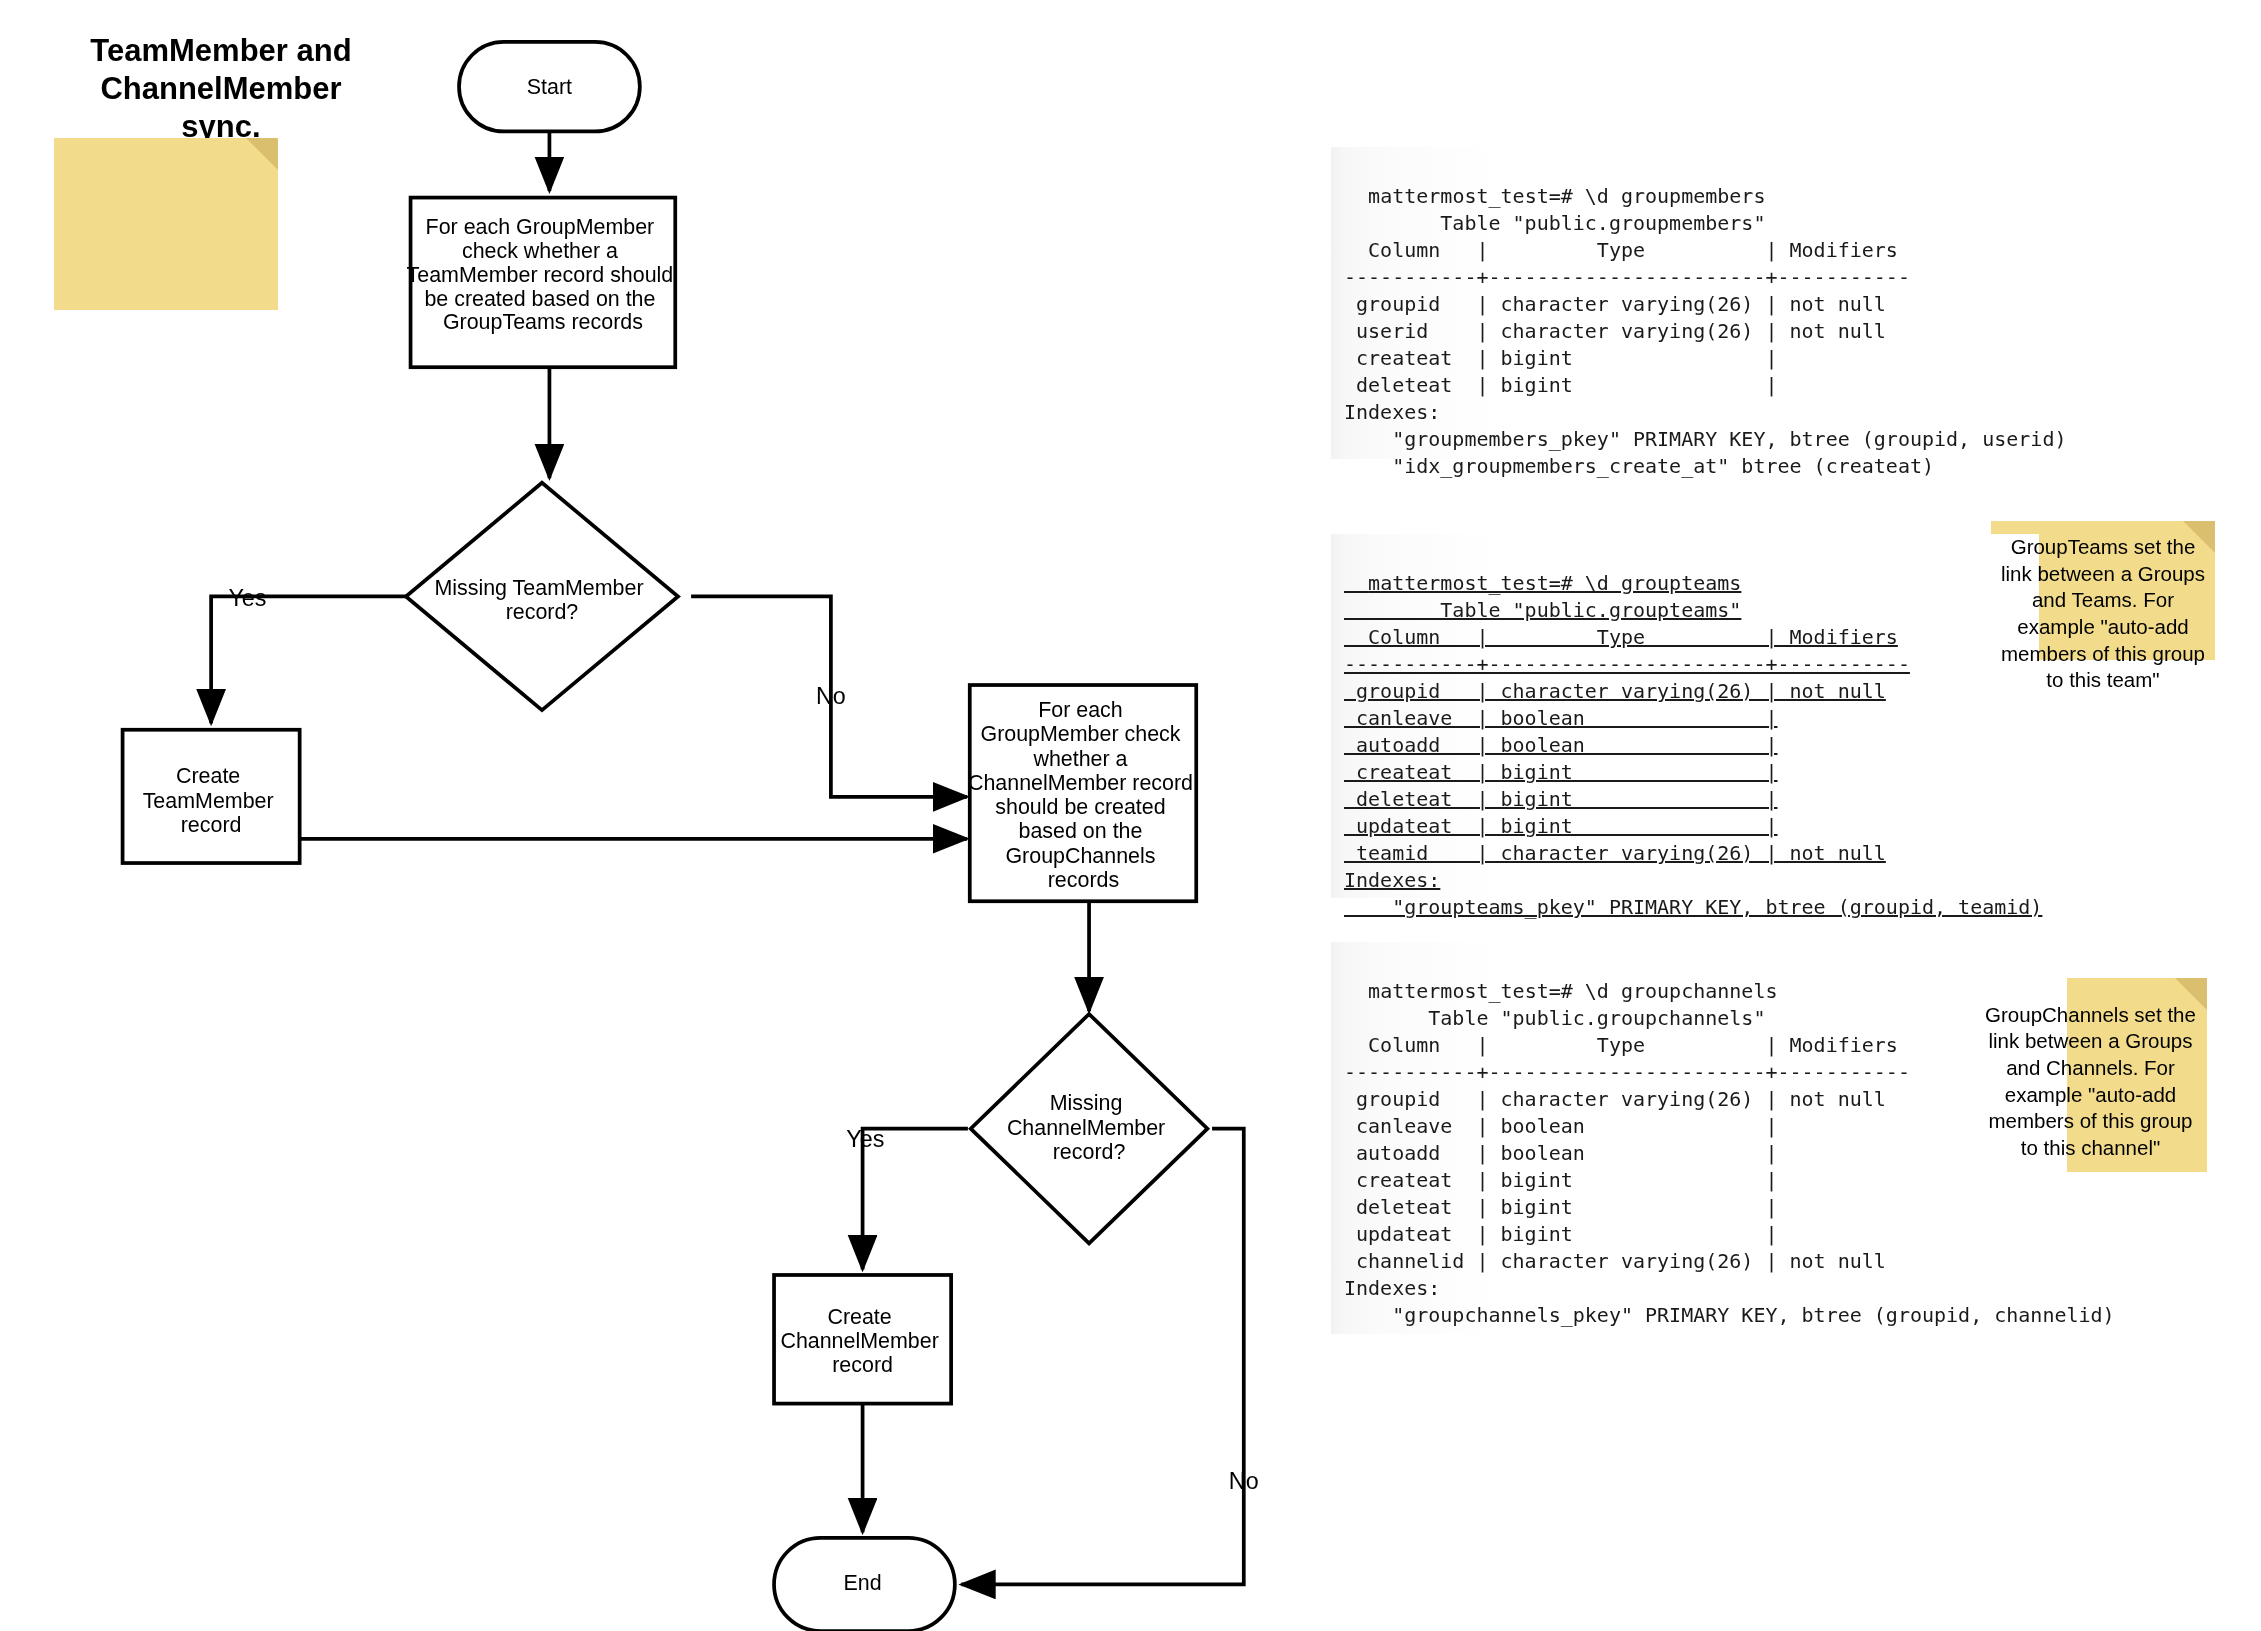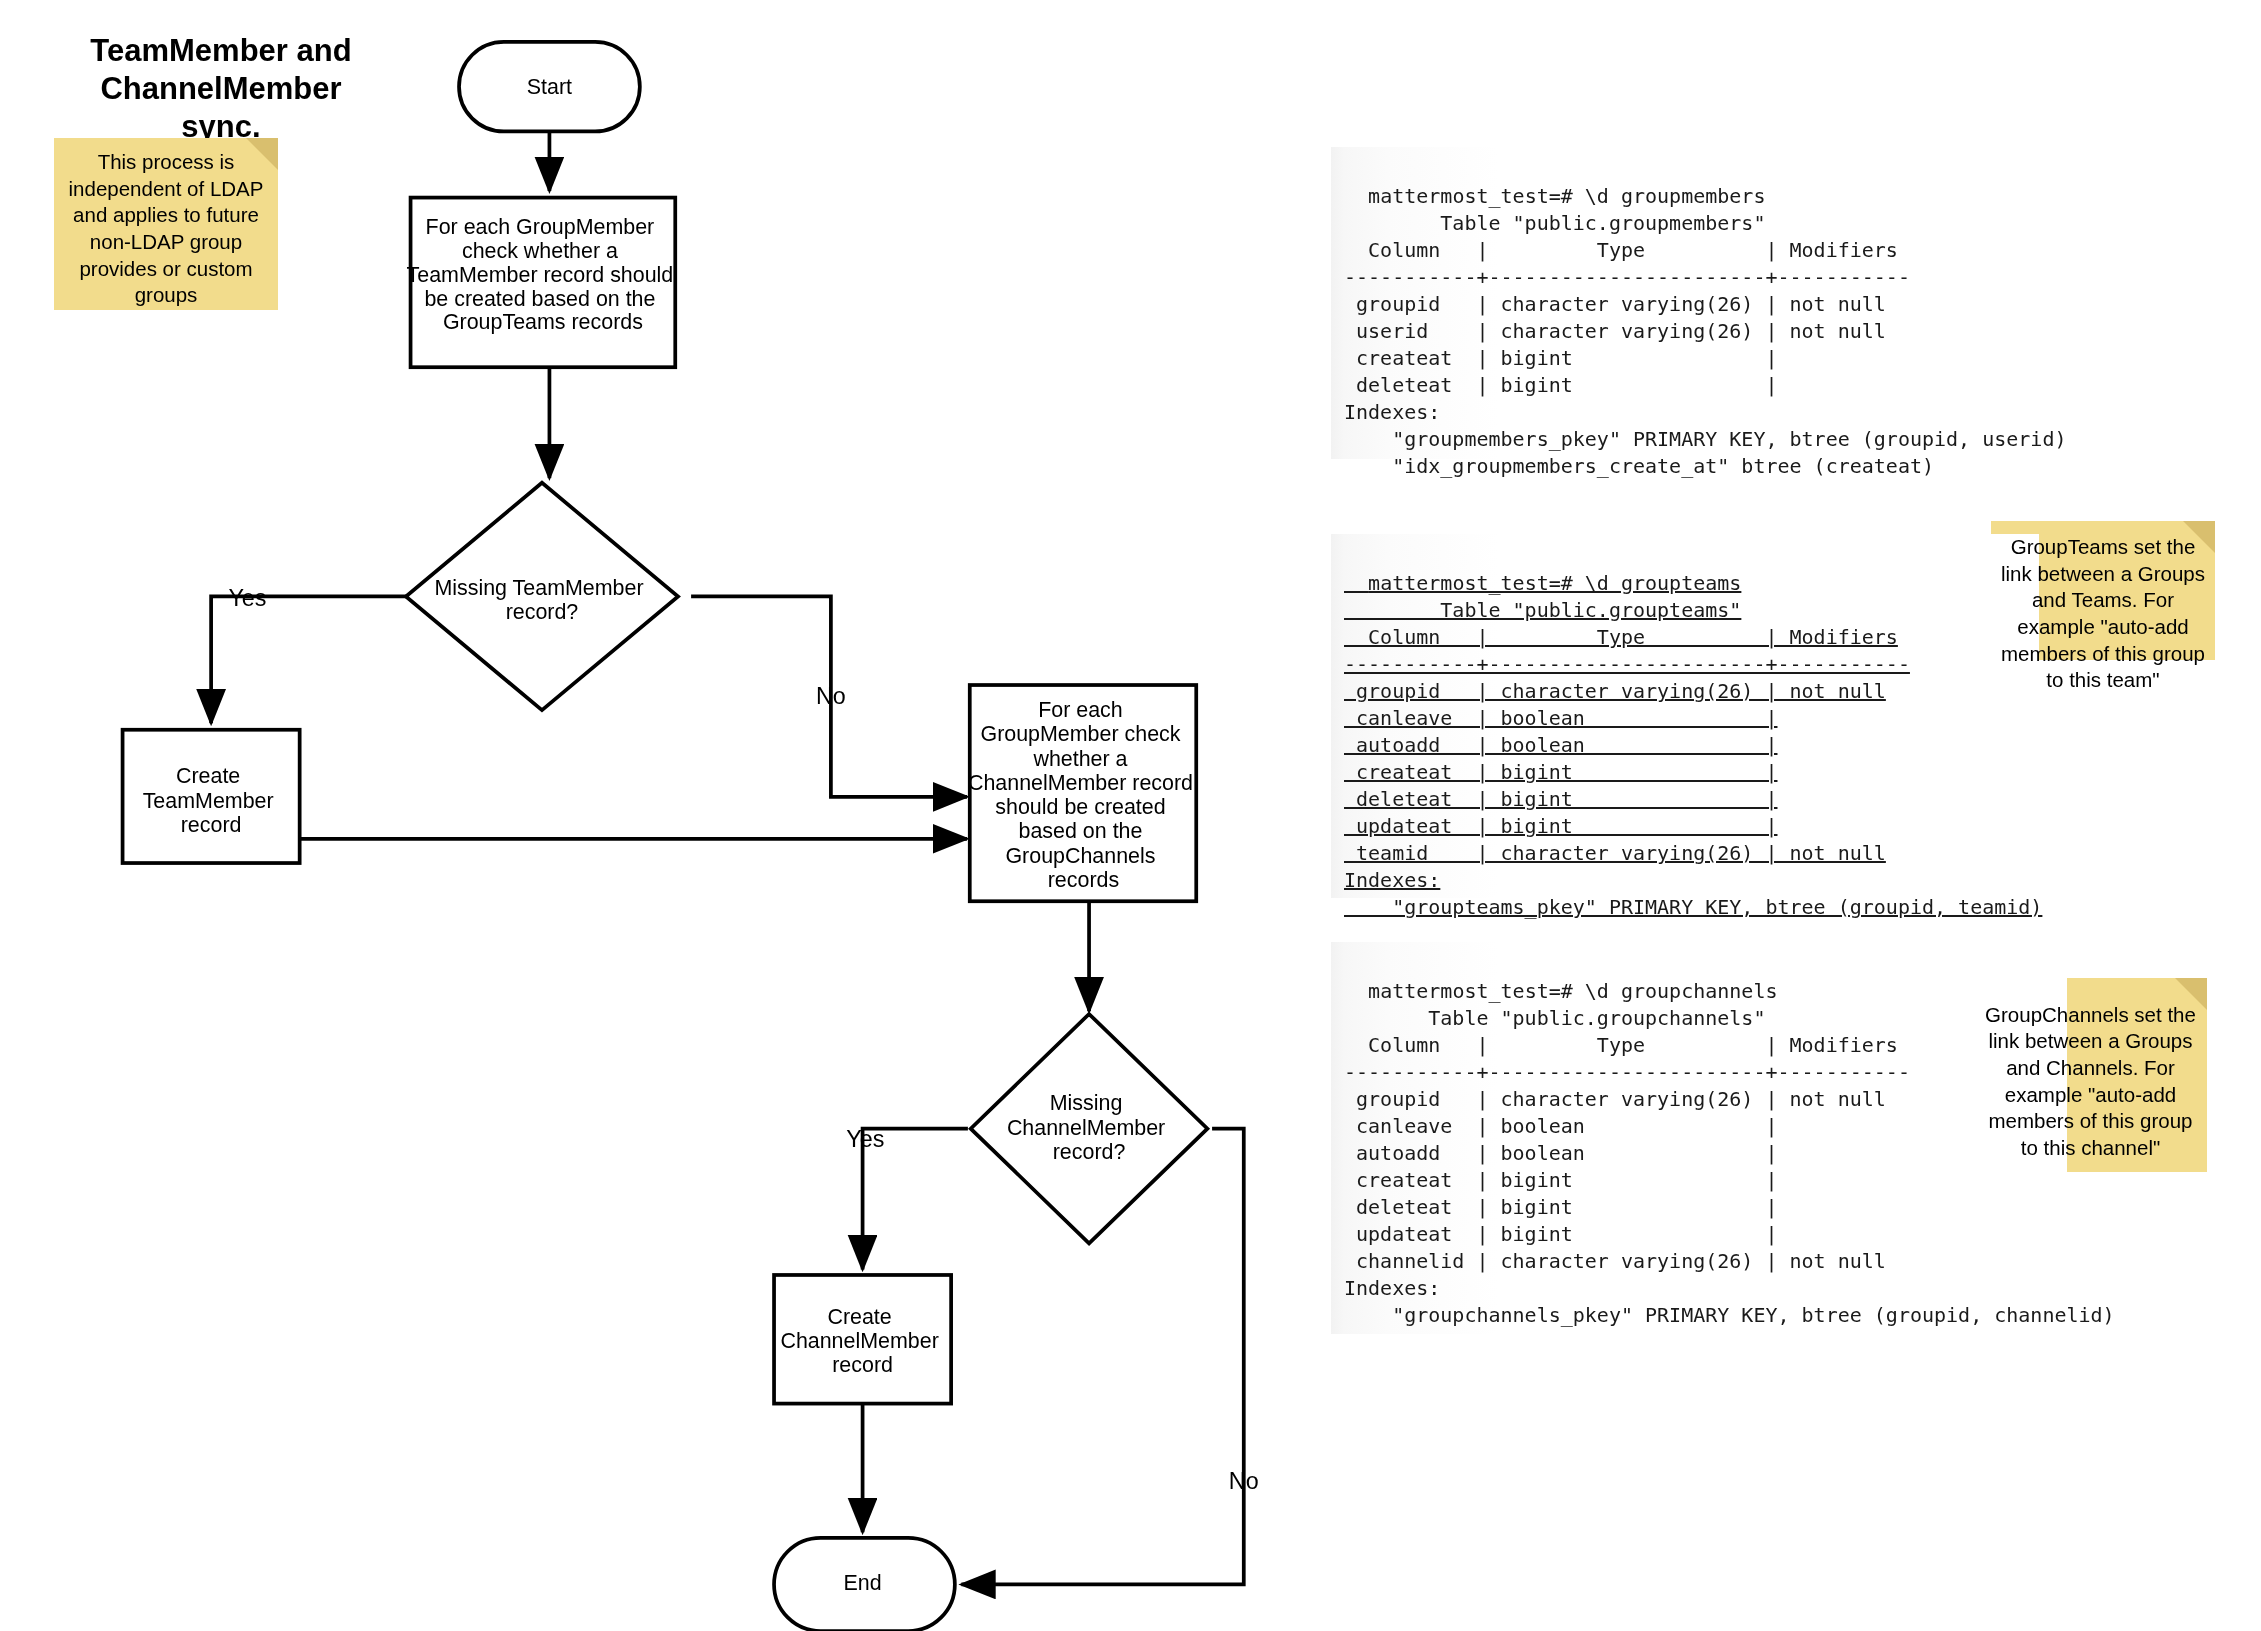--- a/index.html
+++ b/index.html
@@ -183,26 +183,20 @@
   <text class="node-text" x="925" y="1700"><tspan>End</tspan></text>
 
   <text class="edge-label" x="265" y="650"><tspan>Yes</tspan></text>
   <text class="edge-label" x="891" y="755"><tspan>No</tspan></text>
   <text class="edge-label" x="928" y="1231"><tspan>Yes</tspan></text>
   <text class="edge-label" x="1334" y="1598"><tspan>No</tspan></text>
 </svg>
 
 <div class="note" style="left:54px; top:138px; width:224px; height:172px; padding:11.2px 9.3px 0 9.3px;">
   <span class="note-fold"></span>
-  <span class="note-text">This process is
-independent of LDAP
-and applies to future
-non-LDAP group
-provides or custom
-groups</span>
 </div>
 
 <div class="note" style="left:1991px; top:521px; width:224px; height:139px; padding:13px 9.3px 0 9.3px;">
   <span class="note-fold"></span>
   <span class="note-text">GroupTeams set the
 link between a Groups
 and Teams. For
 example "auto-add
 members of this group
 to this team"</span>

